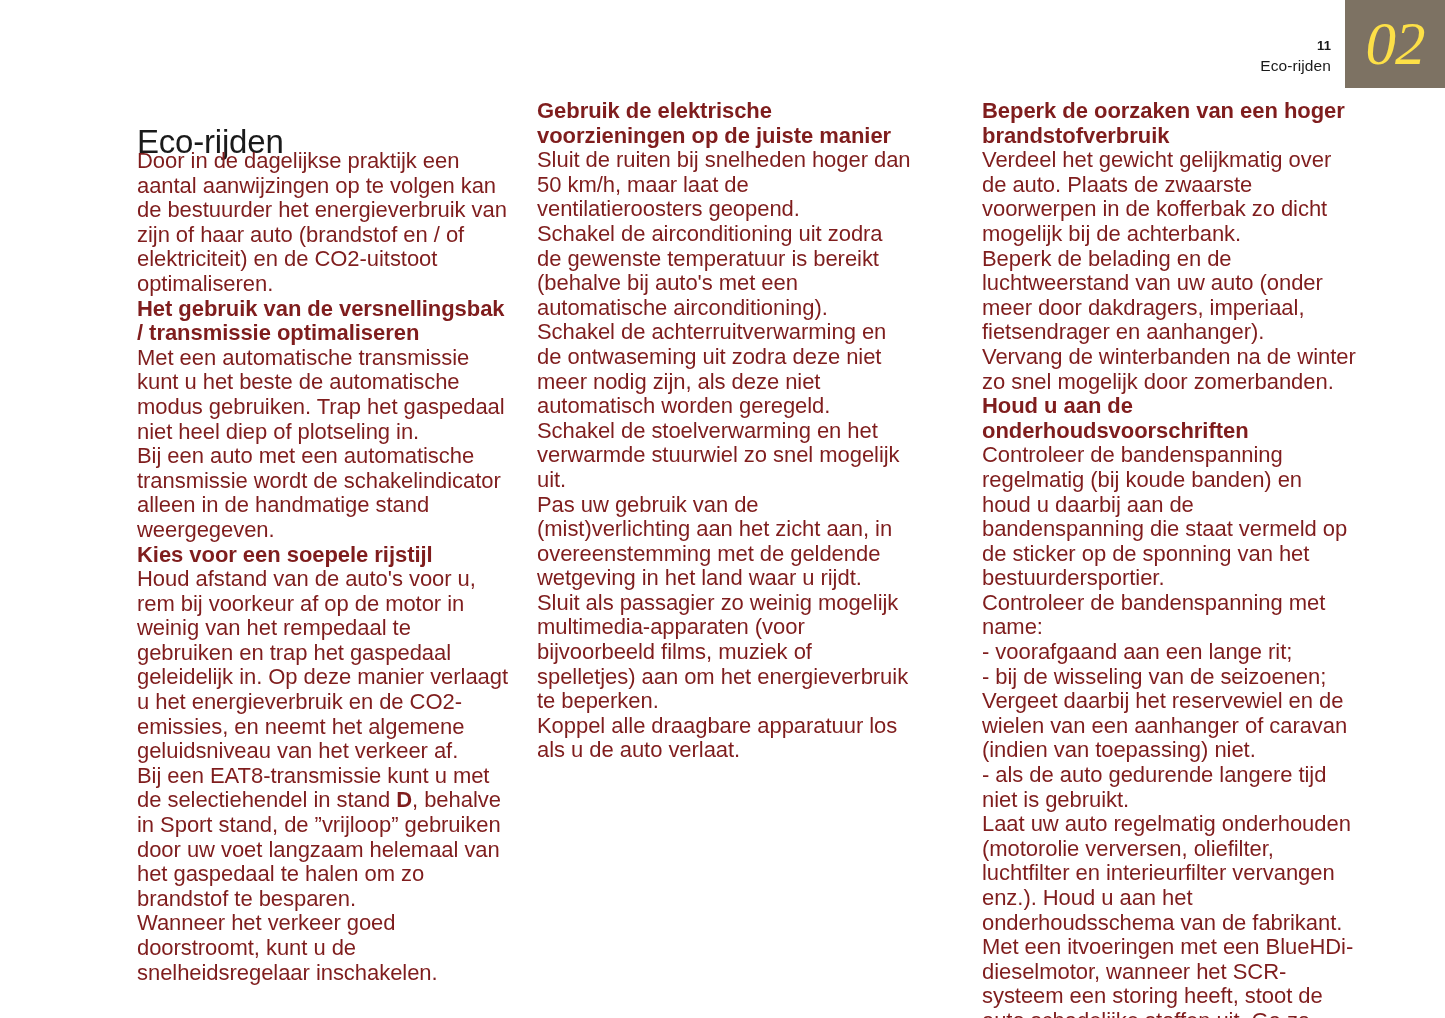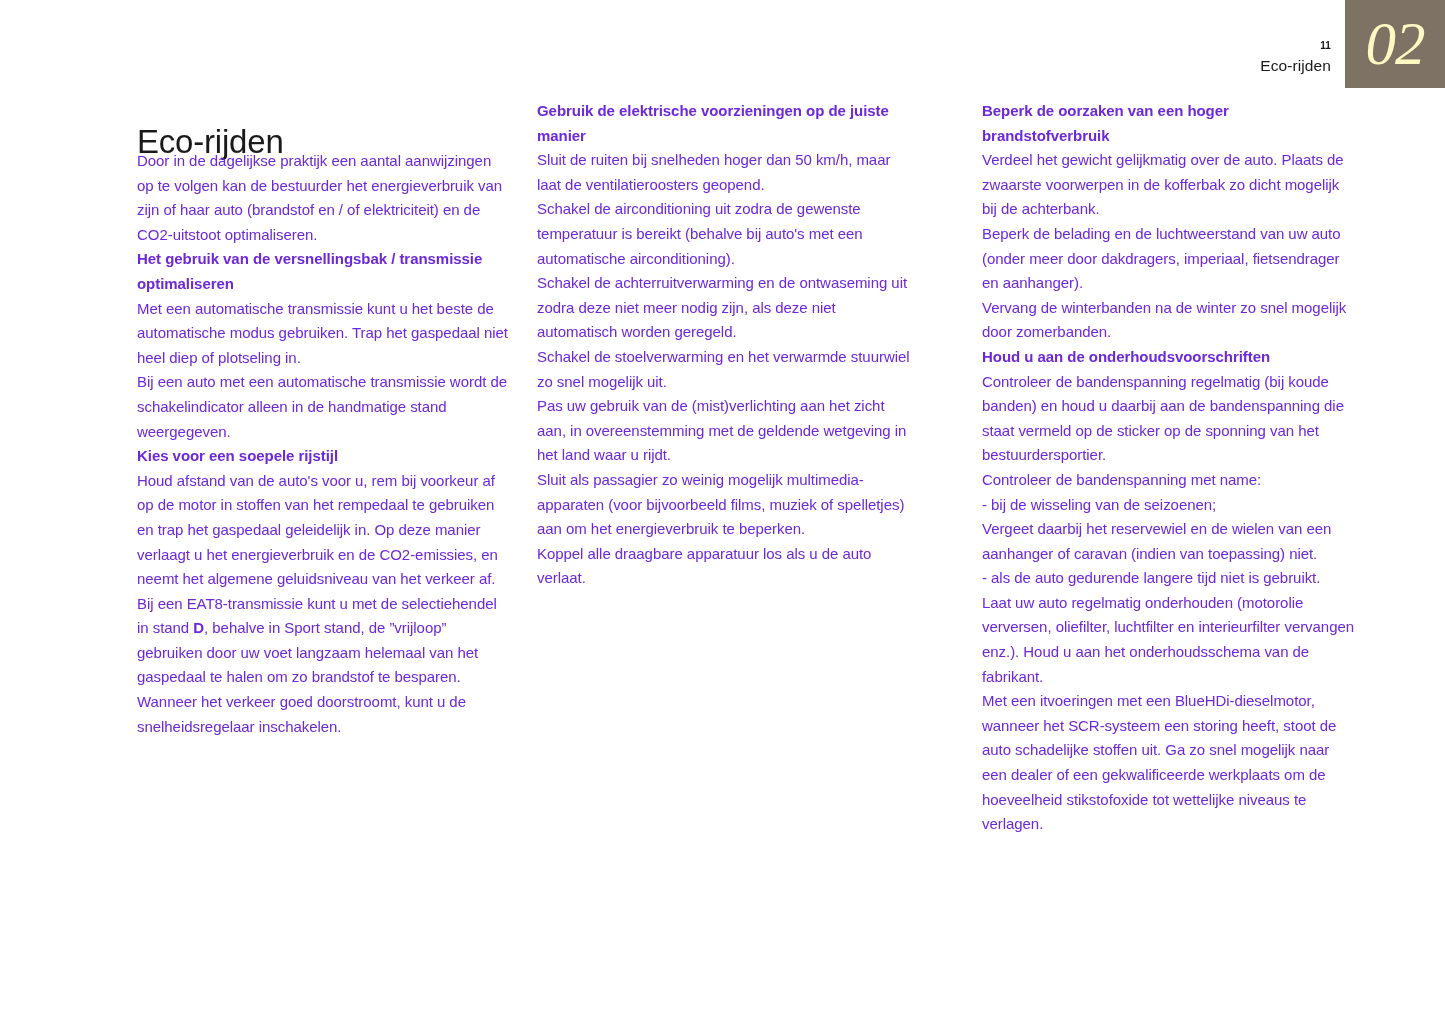--- a/index.html
+++ b/index.html
@@ -37,33 +37,33 @@
     position: absolute;
     left: 0;
     right: 0;
     top: 4px;
     text-align: center;
     font-family: "Liberation Serif", "DejaVu Serif", serif;
     font-style: italic;
     font-weight: 400;
     font-size: 61px;
     line-height: 80px;
-    color: #fef9c3;
+    color: #fde047;
     letter-spacing: -1px;
   }
 
   #header-meta {
     position: absolute;
     top: 36px;
     left: 1080px;
     width: 251px;
     text-align: right;
   }
   #header-meta .page-number {
-    font-size: 10px;
+    font-size: 13px;
     font-weight: bold;
     line-height: 19px;
     letter-spacing: 0.1px;
     color: #1a1a1a;
   }
   #header-meta .chapter-title {
     font-size: 15.5px;
     font-weight: 400;
     line-height: 21px;
     letter-spacing: 0.1px;
@@ -79,24 +79,24 @@
     font-weight: 300;
     letter-spacing: -0.2px;
     color: #1a1a1a;
     line-height: 40px;
   }
 
   
   .column {
     position: absolute;
     width: 374px;
-    font-size: 15px;
+    font-size: 22px;
     line-height: 24.6px;
     letter-spacing: -0.05px;
-    color: #6d28d9;
+    color: #7f1d1d;
   }
   #column-1 { left: 137px; top: 149px; }
   #column-2 { left: 537px; top: 99px; }
   #column-3 { left: 938px; top: 99px; margin-left: 44px; }
 
   .para { margin: 0; }
   .para.heading { font-weight: bold; }
   .para b { font-weight: bold; }
 </style>
 </head>
@@ -113,21 +113,21 @@
 </div>
 
 <h1 id="doc-title">Eco-rijden</h1>
 
 <div class="column" id="column-1">
     <p class="para">Door in de dagelijkse praktijk een aantal aanwijzingen op te volgen kan de bestuurder het energieverbruik van zijn of haar auto (brandstof en / of elektriciteit) en de CO2-uitstoot optimaliseren.</p>
     <p class="para heading">Het gebruik van de versnellingsbak / transmissie optimaliseren</p>
     <p class="para">Met een automatische transmissie kunt u het beste de automatische modus gebruiken. Trap het gaspedaal niet heel diep of plotseling in.</p>
     <p class="para">Bij een auto met een automatische transmissie wordt de schakelindicator alleen in de handmatige stand weergegeven.</p>
     <p class="para heading">Kies voor een soepele rijstijl</p>
-    <p class="para">Houd afstand van de auto's voor u, rem bij voorkeur af op de motor in stoffen van het rempedaal te gebruiken en trap het gaspedaal geleidelijk in. Op deze manier verlaagt u het energieverbruik en de CO2-emissies, en neemt het algemene geluidsniveau van het verkeer af.</p>
+    <p class="para">Houd afstand van de auto's voor u, rem bij voorkeur af op de motor in weinig van het rempedaal te gebruiken en trap het gaspedaal geleidelijk in. Op deze manier verlaagt u het energieverbruik en de CO2-emissies, en neemt het algemene geluidsniveau van het verkeer af.</p>
     <p class="para">Bij een EAT8-transmissie kunt u met de selectiehendel in stand <b>D</b>, behalve in Sport stand, de ”vrijloop” gebruiken door uw voet langzaam helemaal van het gaspedaal te halen om zo brandstof te besparen.</p>
     <p class="para">Wanneer het verkeer goed doorstroomt, kunt u de snelheidsregelaar inschakelen.</p>
   </div>
 <div class="column" id="column-2">
     <p class="para heading">Gebruik de elektrische voorzieningen op de juiste manier</p>
     <p class="para">Sluit de ruiten bij snelheden hoger dan 50 km/h, maar laat de ventilatieroosters geopend.</p>
     <p class="para">Schakel de airconditioning uit zodra de gewenste temperatuur is bereikt (behalve bij auto's met een automatische airconditioning).</p>
     <p class="para">Schakel de achterruitverwarming en de ontwaseming uit zodra deze niet meer nodig zijn, als deze niet automatisch worden geregeld.</p>
     <p class="para">Schakel de stoelverwarming en het verwarmde stuurwiel zo snel mogelijk uit.</p>
     <p class="para">Pas uw gebruik van de (mist)verlichting aan het zicht aan, in overeenstemming met de geldende wetgeving in het land waar u rijdt.</p>
@@ -135,18 +135,19 @@
     <p class="para">Koppel alle draagbare apparatuur los als u de auto verlaat.</p>
   </div>
 <div class="column" id="column-3">
     <p class="para heading">Beperk de oorzaken van een hoger brandstofverbruik</p>
     <p class="para">Verdeel het gewicht gelijkmatig over de auto. Plaats de zwaarste voorwerpen in de kofferbak zo dicht mogelijk bij de achterbank.</p>
     <p class="para">Beperk de belading en de luchtweerstand van uw auto (onder meer door dakdragers, imperiaal, fietsendrager en aanhanger).</p>
     <p class="para">Vervang de winterbanden na de winter zo snel mogelijk door zomerbanden.</p>
     <p class="para heading">Houd u aan de onderhoudsvoorschriften</p>
     <p class="para">Controleer de bandenspanning regelmatig (bij koude banden) en houd u daarbij aan de bandenspanning die staat vermeld op de sticker op de sponning van het bestuurdersportier.</p>
     <p class="para">Controleer de bandenspanning met name:</p>
+    <p class="para">- voorafgaand aan een lange rit;</p>
     <p class="para">- bij de wisseling van de seizoenen;</p>
     <p class="para">Vergeet daarbij het reservewiel en de wielen van een aanhanger of caravan (indien van toepassing) niet.</p>
     <p class="para">- als de auto gedurende langere tijd niet is gebruikt.</p>
     <p class="para">Laat uw auto regelmatig onderhouden (motorolie verversen, oliefilter, luchtfilter en interieurfilter vervangen enz.). Houd u aan het onderhoudsschema van de fabrikant.</p>
     <p class="para">Met een itvoeringen met een BlueHDi-dieselmotor, wanneer het SCR-systeem een storing heeft, stoot de auto schadelijke stoffen uit. Ga zo snel mogelijk naar een dealer of een gekwalificeerde werkplaats om de hoeveelheid stikstofoxide tot wettelijke niveaus te verlagen.</p>
   </div>
 
 </body></html>

